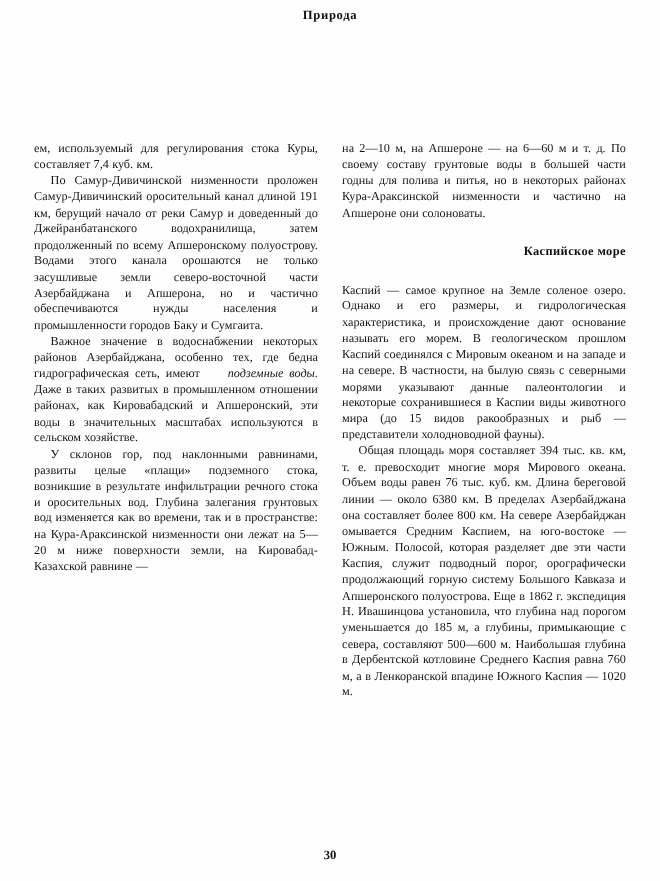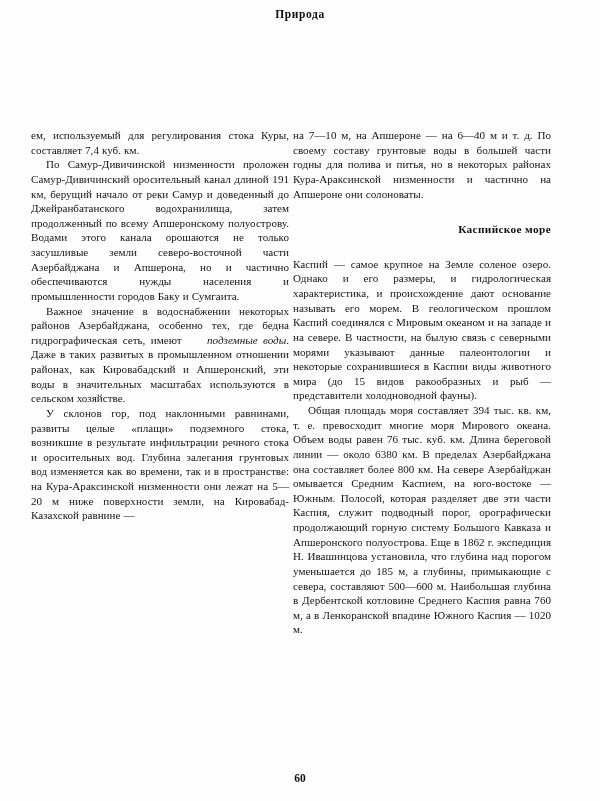--- a/index.html
+++ b/index.html
@@ -35,21 +35,21 @@
     letter-spacing: 0.6px;
     color: #111;
   }
   
   .columns {
     position: absolute;
     top: 128px;
     left: 31px;
     width: 538px;
     display: flex;
-    gap: 4px;
+    gap: 22px;
     align-items: flex-start;
   }
   .col {
     width: 258px;
     flex: 0 0 258px;
   }
   p.para {
     margin: 0;
     font-size: 11.1px;
     line-height: 14.62px;
@@ -100,25 +100,25 @@
   <div class="columns">
 
     <div class="col" id="left-col">
         <p class="para noindent"><span>ем, используемый для регулирования стока Куры, составляет 7,4 куб. км.</span></p>
         <p class="para"><span>По Самур-Дивичинской низменности проложен Самур-Дивичинский оросительный канал длиной 191 км, берущий начало от реки Самур и доведенный до Джейранбатанского водохранилища, затем продолженный по всему Апшеронскому полуострову. Водами этого канала орошаются не только засушливые земли северо-восточной части Азербайджана и Апшерона, но и частично обеспечиваются нужды населения и промышленности городов Баку и Сумгаита.</span></p>
         <p class="para"><span>Важное значение в водоснабжении некоторых районов Азербайджана, особенно тех, где бедна гидрографическая сеть, имеют </span><i>подземные воды</i><span>. Даже в таких развитых в промышленном отношении районах, как Кировабадский и Апшеронский, эти воды в значительных масштабах используются в сельском хозяйстве.</span></p>
         <p class="para"><span>У склонов гор, под наклонными равнинами, развиты целые «плащи» подземного стока, возникшие в результате инфильтрации речного стока и оросительных вод. Глубина залегания грунтовых вод изменяется как во времени, так и в пространстве: на Кура-Араксинской низменности они лежат на 5—20 м ниже поверхности земли, на Кировабад-Казахской равнине —</span></p>
       </div>
 
     <div class="col" id="right-col">
-        <p class="para noindent"><span>на 7—10 м, на Апшероне — на 6—40 м и т. д. По своему составу грунтовые воды в большей части годны для полива и питья, но в некоторых районах Кура-Араксинской низменности и частично на Апшероне они солоноваты.</span></p>
+        <p class="para noindent"><span>на 2—10 м, на Апшероне — на 6—60 м и т. д. По своему составу грунтовые воды в большей части годны для полива и питья, но в некоторых районах Кура-Араксинской низменности и частично на Апшероне они солоноваты.</span></p>
         <div class="spacer-before-heading"></div>
         <h2 class="section-heading">Каспийское море</h2>
         <div class="spacer-after-heading"></div>
         <p class="para noindent"><span>Каспий — самое крупное на Земле соленое озеро. Однако и его размеры, и гидрологическая характеристика, и происхождение дают основание называть его морем. В геологическом прошлом Каспий соединялся с Мировым океаном и на западе и на севере. В частности, на былую связь с северными морями указывают данные палеонтологии и некоторые сохранившиеся в Каспии виды животного мира (до 15 видов ракообразных и рыб — представители холодноводной фауны).</span></p>
         <p class="para"><span>Общая площадь моря составляет 394 тыс. кв. км, т. е. превосходит многие моря Мирового океана. Объем воды равен 76 тыс. куб. км. Длина береговой линии — около 6380 км. В пределах Азербайджана она составляет более 800 км. На севере Азербайджан омывается Средним Каспием, на юго-востоке — Южным. Полосой, которая разделяет две эти части Каспия, служит подводный порог, орографически продолжающий горную систему Большого Кавказа и Апшеронского полуострова. Еще в 1862 г. экспедиция Н. Ивашинцова установила, что глубина над порогом уменьшается до 185 м, а глубины, примыкающие с севера, составляют 500—600 м. Наибольшая глубина в Дербентской котловине Среднего Каспия равна 760 м, а в Ленкоранской впадине Южного Каспия — 1020 м.</span></p>
       </div>
 
   </div>
 
-  <div class="folio">60</div>
+  <div class="folio">30</div>
 
 </div>
 
 </body></html>

